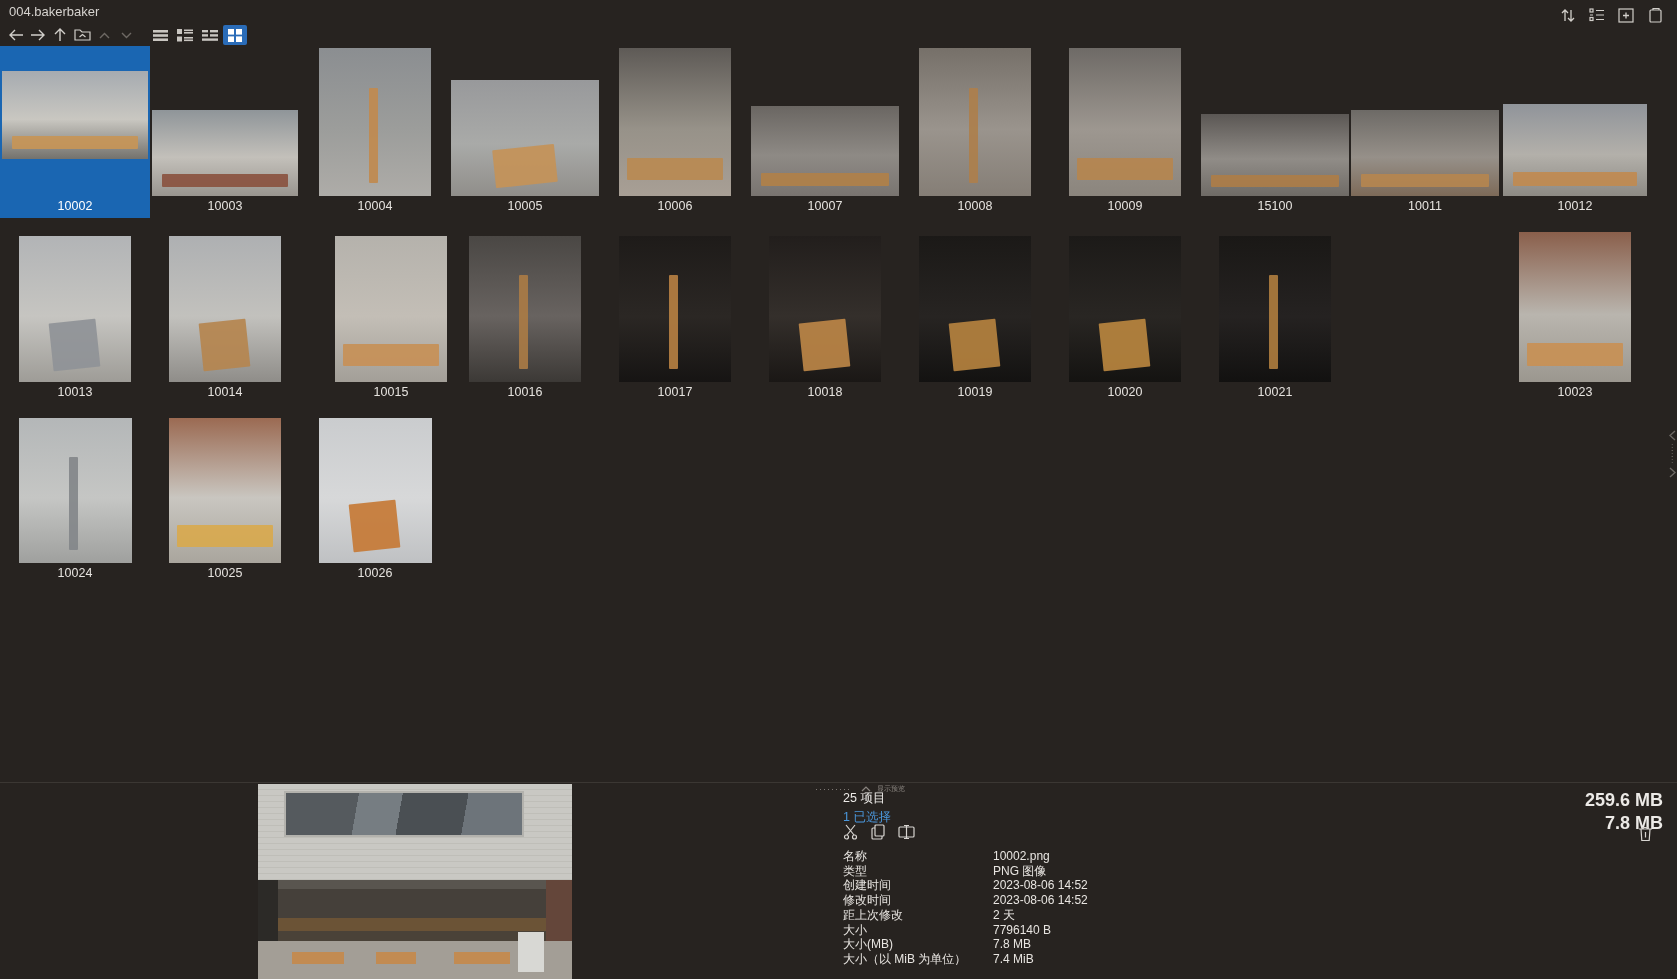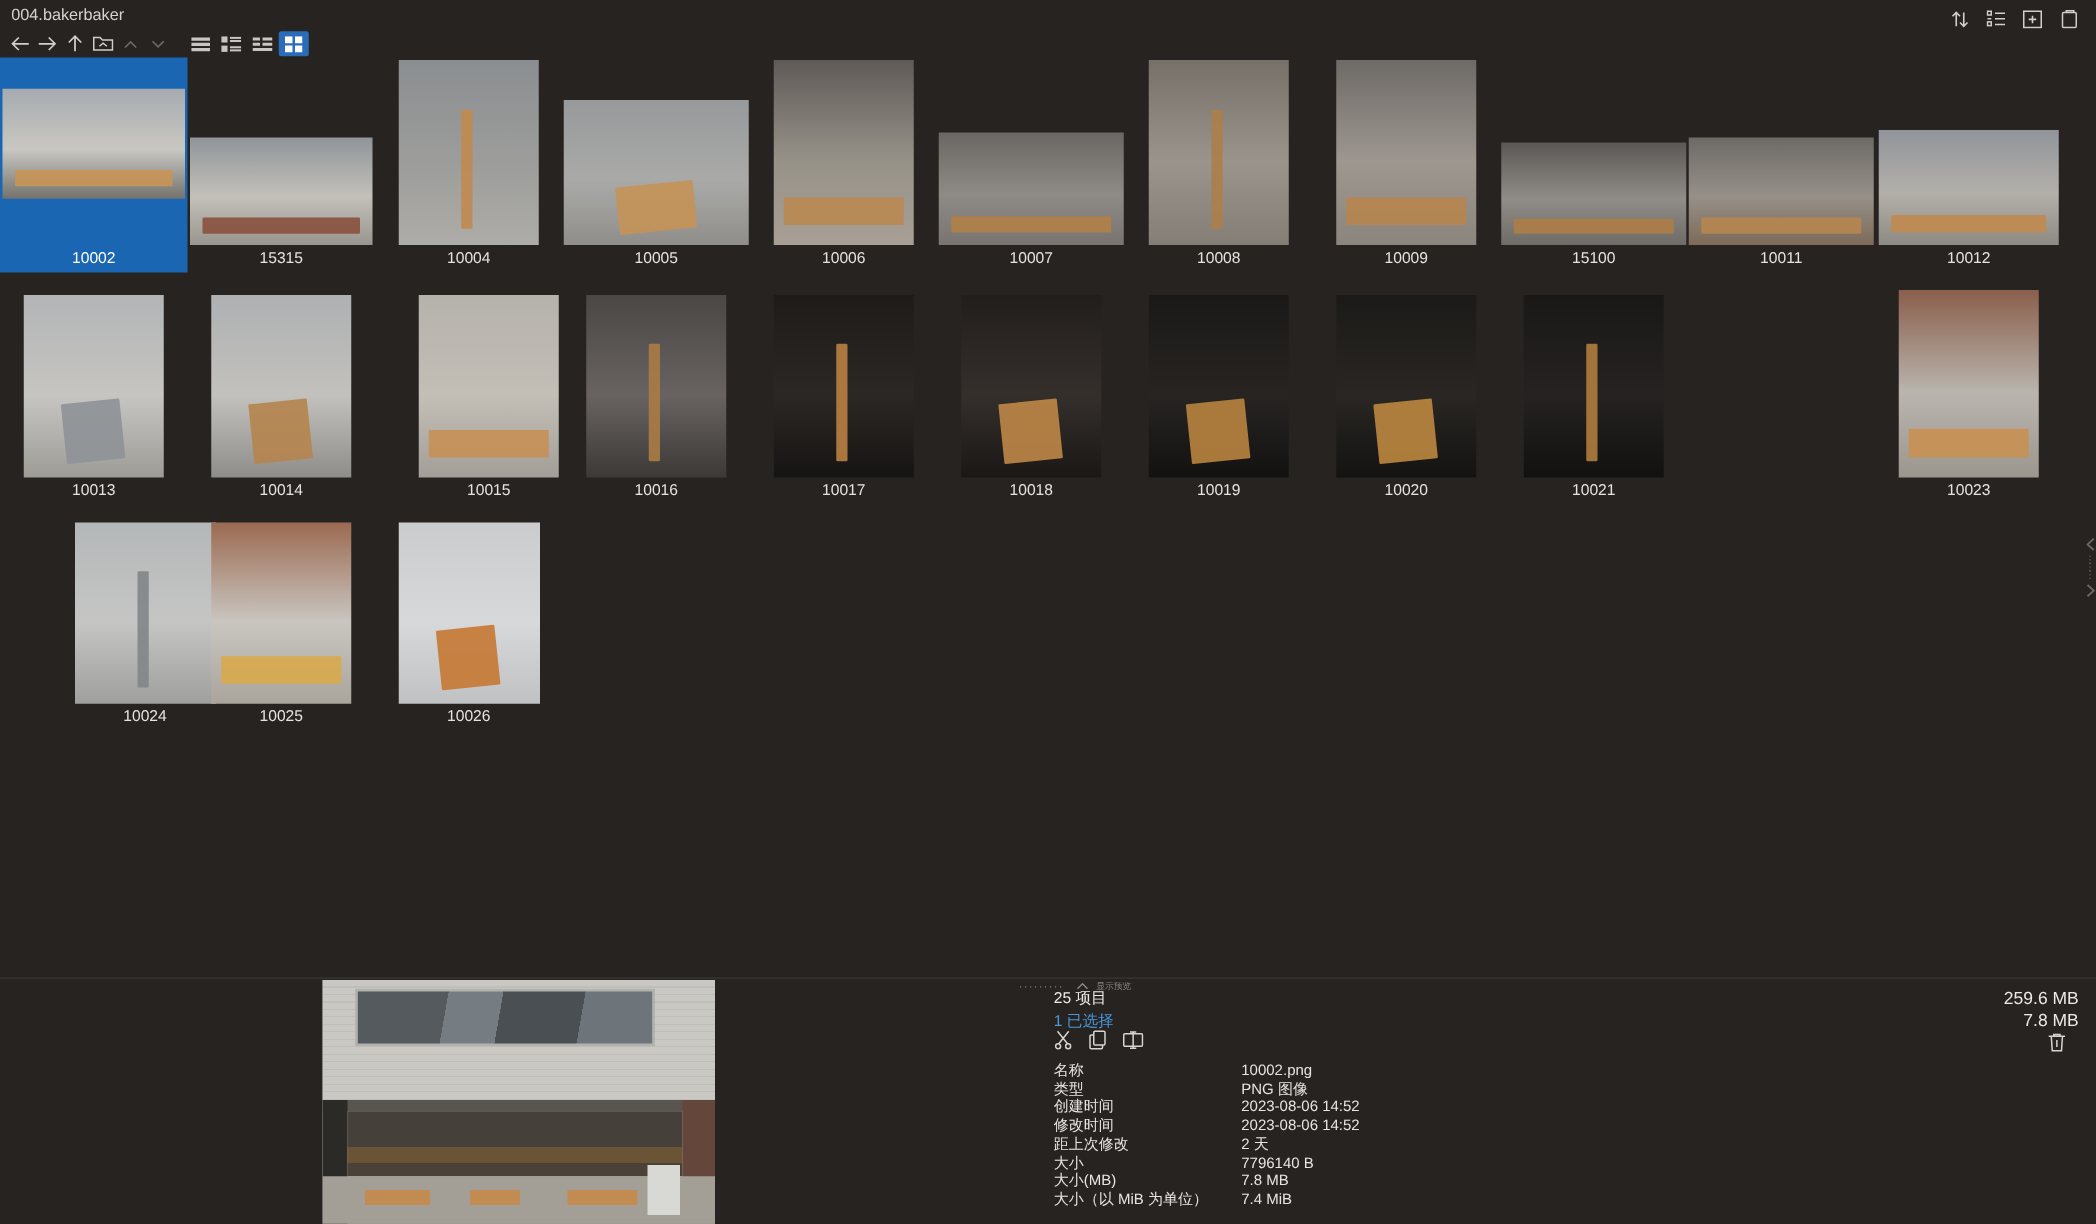--- a/index.html
+++ b/index.html
@@ -57,21 +57,21 @@
   .handle-chevron{margin-left:10px;display:flex;}
   .handle-label{margin-left:6px;font-size:7px;color:#878похо;} 
   .handle-label{margin-left:6px;font-size:7px;color:#87827d;}
   .counts{position:absolute;left:843px;top:7px;font-size:12.5px;color:#eceae7;}
   .count-selected{color:#4a97dc;margin-top:2px;}
   .sel-actions{position:absolute;left:843px;top:41px;display:flex;align-items:center;}
   .sel-actions .act{margin-right:13px;display:flex;}
   .details{position:absolute;left:843px;top:66px;font-size:12px;line-height:14.7px;color:#e8e5e1;}
   .detail-row{display:flex;}
   .detail-label{width:150px;}
-  .totals{position:absolute;right:14px;top:7px;text-align:right;font-size:14px;color:#eceae7;}
+  .totals{position:absolute;right:14px;top:7px;text-align:right;font-size:18px;color:#eceae7;font-weight:bold;}
   .totals .t2{margin-top:2px;}
   .trash-btn{position:absolute;right:24px;top:42px;display:flex;}
   
   .edge-toggle{position:absolute;right:1px;top:430px;display:flex;flex-direction:column;
       align-items:center;color:#6e6964;}
   .edge-dots{font-size:8px;line-height:6px;letter-spacing:0;margin:4px 0;}
 </style>
 </head>
 <body>
 
@@ -192,21 +192,21 @@
     <div class="cell selected" style="left: 0px; top: 46px; gap: 37px;">
       <div class="thumb" style="width: 146px; height: 88px; background: linear-gradient(rgb(166, 171, 176), rgb(201, 199, 193) 55%, rgb(116, 114, 109));">
         <div class="accent bar" style="background: rgb(199, 149, 87);"></div>
       </div>
       <div class="thumb-label">10002</div>
     </div>
     <div class="cell" style="left: 150px; top: 46px;">
       <div class="thumb" style="width: 146px; height: 86px; background: linear-gradient(rgb(143, 149, 153), rgb(195, 192, 186) 55%, rgb(153, 149, 143));">
         <div class="accent bar" style="background: rgb(138, 83, 64);"></div>
       </div>
-      <div class="thumb-label">15315</div>
+      <div class="thumb-label">10003</div>
     </div>
     <div class="cell" style="left: 300px; top: 46px;">
       <div class="thumb" style="width: 112px; height: 148px; background: linear-gradient(rgb(139, 142, 145), rgb(156, 157, 155) 55%, rgb(174, 172, 168));">
         <div class="accent pole" style="background: rgb(192, 138, 79);"></div>
       </div>
       <div class="thumb-label">10004</div>
     </div>
     <div class="cell" style="left: 450px; top: 46px;">
       <div class="thumb" style="width: 148px; height: 116px; background: linear-gradient(rgb(152, 153, 155), rgb(169, 170, 168) 55%, rgb(144, 142, 138));">
         <div class="accent block" style="background: rgb(196, 146, 88);"></div>
@@ -308,21 +308,21 @@
         <div class="accent pole" style="background: rgb(173, 124, 62);"></div>
       </div>
       <div class="thumb-label">10021</div>
     </div>
     <div class="cell" style="left: 1500px; top: 232px;">
       <div class="thumb" style="width: 112px; height: 150px; background: linear-gradient(rgb(138, 95, 75), rgb(185, 181, 174) 55%, rgb(155, 151, 143));">
         <div class="accent bar" style="background: rgb(200, 144, 85);"></div>
       </div>
       <div class="thumb-label">10023</div>
     </div>
-    <div class="cell" style="left: 0px; top: 413px; padding-left: 41px;">
+    <div class="cell" style="left: 0px; top: 413px;">
       <div class="thumb" style="width: 113px; height: 145px; background: linear-gradient(rgb(180, 183, 184), rgb(197, 198, 196) 55%, rgb(159, 160, 158));">
         <div class="accent pole" style="background: rgb(131, 135, 138);"></div>
       </div>
       <div class="thumb-label">10024</div>
     </div>
     <div class="cell" style="left: 150px; top: 413px;">
       <div class="thumb" style="width: 112px; height: 145px; background: linear-gradient(rgb(155, 106, 82), rgb(201, 198, 192) 55%, rgb(169, 165, 157));">
         <div class="accent bar" style="background: rgb(216, 169, 78);"></div>
       </div>
       <div class="thumb-label">10025</div>

